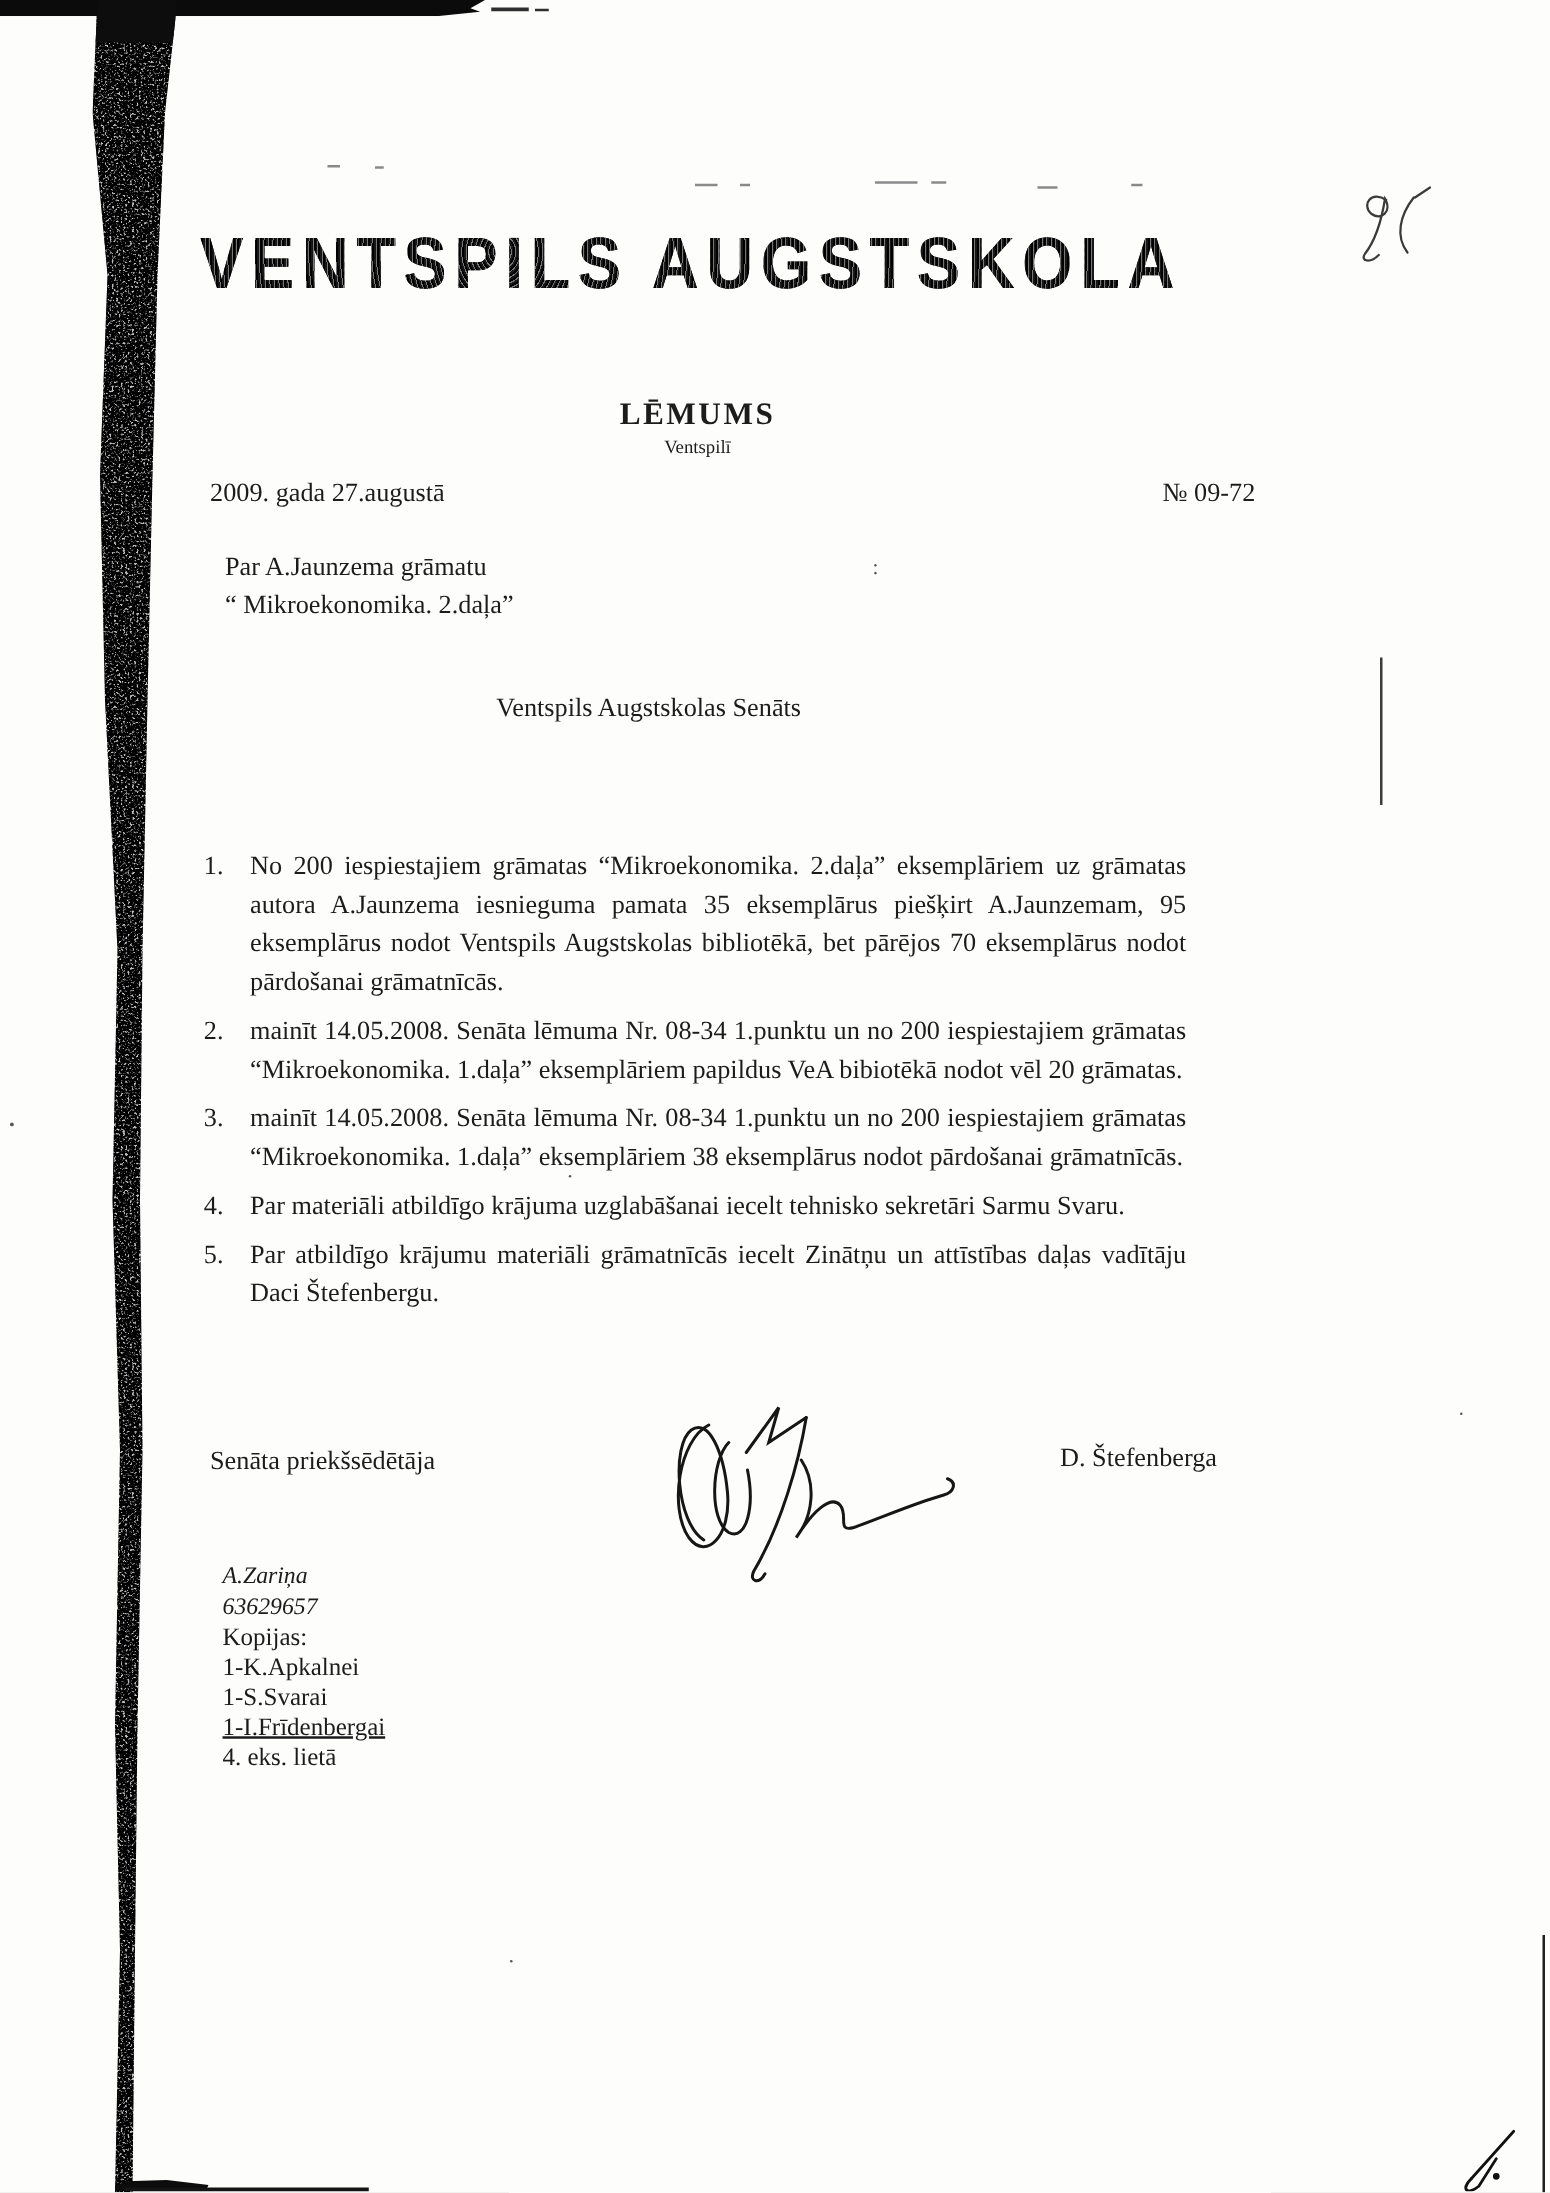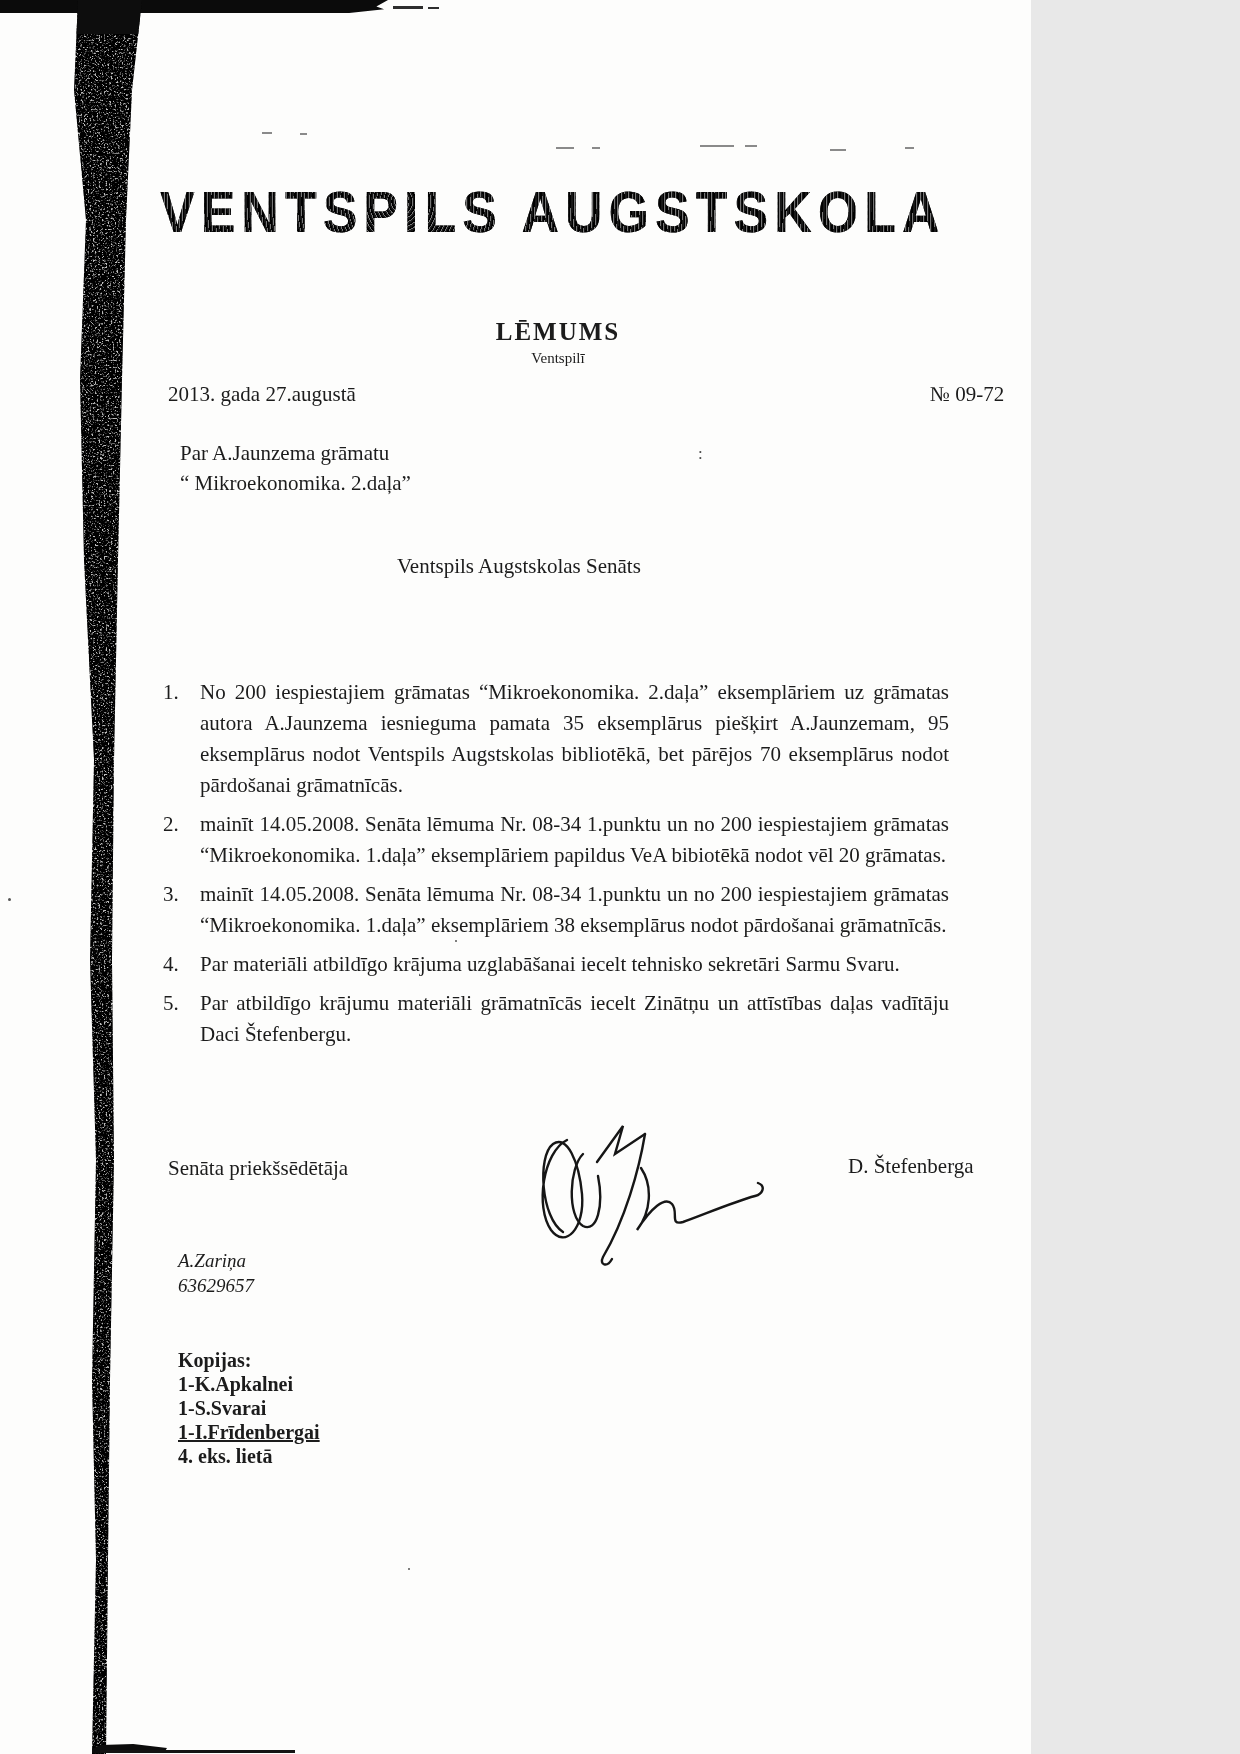--- a/index.html
+++ b/index.html
@@ -1,17 +1,17 @@
 <!DOCTYPE html>
 <html lang="lv"><head>
 <meta charset="utf-8">
 <style>
   html,body{margin:0;padding:0;background:#e8e8e8;}
   .page{
-    position:relative;width:1031px;height:1754px;background:#fdfdfc;
+    position:relative;width:1240px;height:1754px;background:#fdfdfc;
     overflow:hidden;font-family:"Liberation Serif",serif;color:#1c1c1c;
   }
   .abs{position:absolute;}
 
   
   .top-bar{left:0;top:0;width:388px;height:13px;background:#0b0b0b;
     clip-path:polygon(0 0,100% 0,97% 50%,99% 72%,90% 100%,0 100%);}
   .dash{background:#2e2e2e;height:3px;}
   .faint-dash{background:#8a8a8a;height:2px;}
   .left-band{left:70px;top:0;}
@@ -55,21 +55,21 @@
   .item-num{width:37px;flex:0 0 37px;}
   .item-text{flex:1;text-align:justify;}
 
   
   .sig-role{left:168px;top:1156px;font-size:21px;}
   .sig-name{left:848px;top:1154px;font-size:21px;}
   .sig-svg{left:505px;top:1112px;}
   .mark-svg{pointer-events:none;}
 
   .preparer{left:178px;top:1248px;font-style:italic;font-size:19px;line-height:25px;}
-  .copies{left:178px;top:1348px;font-size:20px;line-height:24px;font-weight:bold;}
+  .copies{left:178px;top:1298px;font-size:20px;line-height:24px;}
   .copies .underlined{text-decoration:underline;}
 
   .blob-bl{left:92px;top:1744px;width:75px;height:9px;background:#0c0c0c;
     clip-path:polygon(0 55%,12% 10%,55% 0,100% 45%,96% 100%,0 100%);}
   .line-bl{left:100px;top:1750px;width:195px;height:3px;background:#141414;}
 </style>
 </head>
 <body>
 
 <div class="page">
@@ -116,21 +116,21 @@
       <path d="M 24 14 C 12 6, 4 18, 12 25 C 20 31, 29 23, 23 13 C 20 32, 14 48, 7 57 C 3 63, 11 65, 18 58"></path>
       <path d="M 46 12 C 35 26, 31 43, 41 56"></path>
       <path d="M 47 12 L 59 4"></path>
     </g>
   </svg>
 
   <div class="abs institution">VENTSPILS AUGSTSKOLA</div>
   <div class="abs center-strip lemums">LĒMUMS</div>
   <div class="abs center-strip place">Ventspilī</div>
 
-  <div class="abs meta-date">2013. gada 27.augustā</div>
+  <div class="abs meta-date">2009. gada 27.augustā</div>
   <div class="abs meta-number">№ 09-72</div>
 
   <div class="abs subject">
     <div>Par A.Jaunzema grāmatu</div>
     <div>“ Mikroekonomika. 2.daļa”</div>
   </div>
   <div class="abs colon-artifact">:</div>
 
   <div class="abs preamble-2">Ventspils Augstskolas Senāts</div>
 

